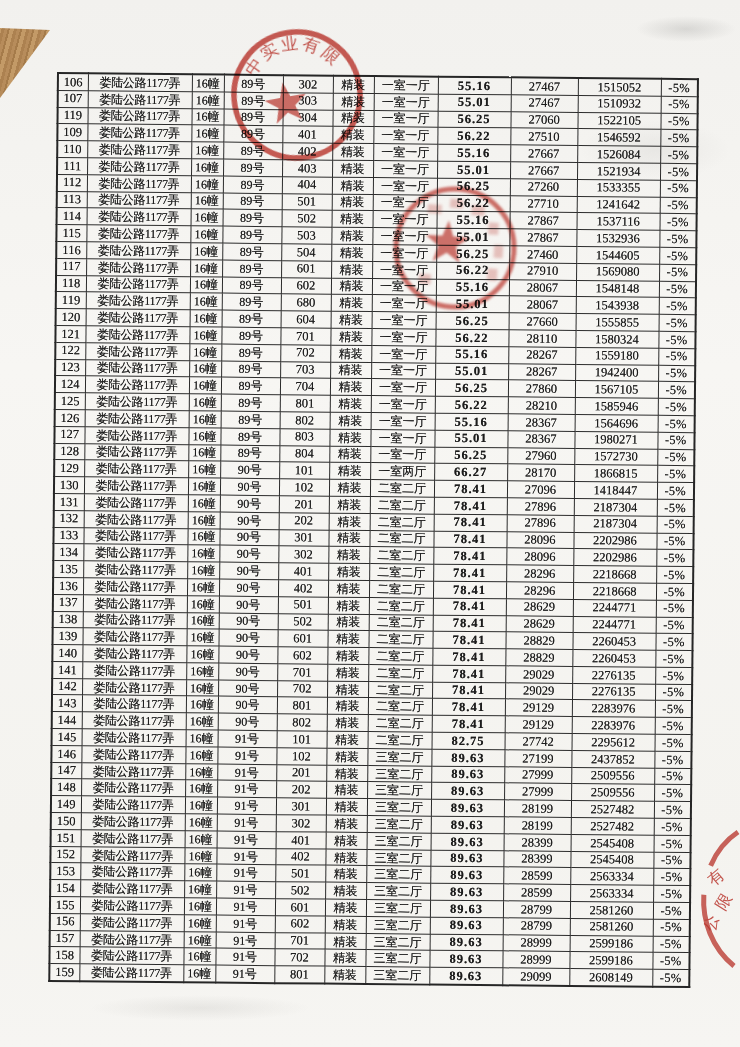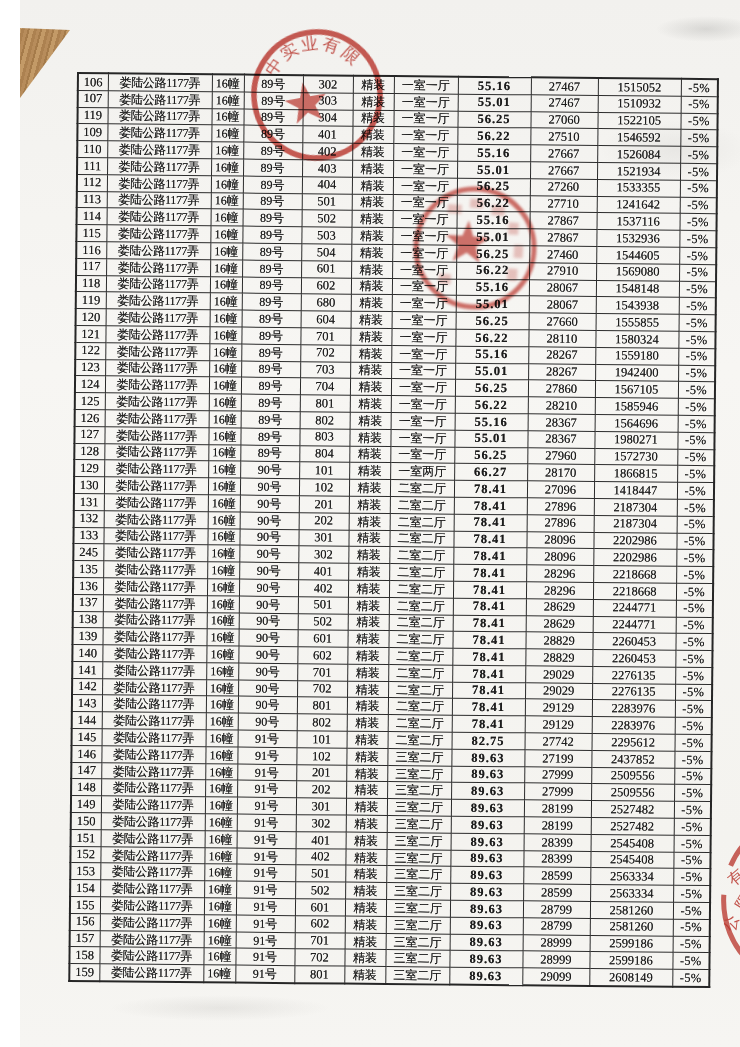--- a/index.html
+++ b/index.html
@@ -4,21 +4,20 @@
 <style>
   html,body{margin:0;padding:0;}
   body{
     width:740px;height:1047px;position:relative;overflow:hidden;
     background:#ffffff;
     font-family:"Liberation Serif","DejaVu Serif",serif;
   }
   .paper{
     position:absolute;inset:0;
     background:linear-gradient(180deg,#f2f1ee 0%,#f7f6f3 35%,#f4f3ef 80%,#f6f5f2 100%);
-    margin-left:20px;
   }
   
   .wood{
     position:absolute;left:0;top:0;width:60px;height:110px;
     clip-path:polygon(0 28px,50px 30px,0 98px);
     background:repeating-linear-gradient(105deg,
       #b78c5b 0 3px,#a57b4a 3px 5px,#c39a67 5px 9px,#ac8150 9px 12px);
   }
   .smudge{position:absolute;border-radius:50%;pointer-events:none;}
   .s1{left:636px;top:16px;width:100px;height:26px;
@@ -438,21 +437,21 @@
     <td class="c3">90号</td>
     <td class="c4">301</td>
     <td class="c5">精装</td>
     <td class="c6">二室二厅</td>
     <td class="c7">78.41</td>
     <td class="c8">28096</td>
     <td class="c9">2202986</td>
     <td class="c10">-5%</td>
   </tr>
           <tr>
-    <td class="c0">245</td>
+    <td class="c0">134</td>
     <td class="c1">娄陆公路1177弄</td>
     <td class="c2">16幢</td>
     <td class="c3">90号</td>
     <td class="c4">302</td>
     <td class="c5">精装</td>
     <td class="c6">二室二厅</td>
     <td class="c7">78.41</td>
     <td class="c8">28096</td>
     <td class="c9">2202986</td>
     <td class="c10">-5%</td>

